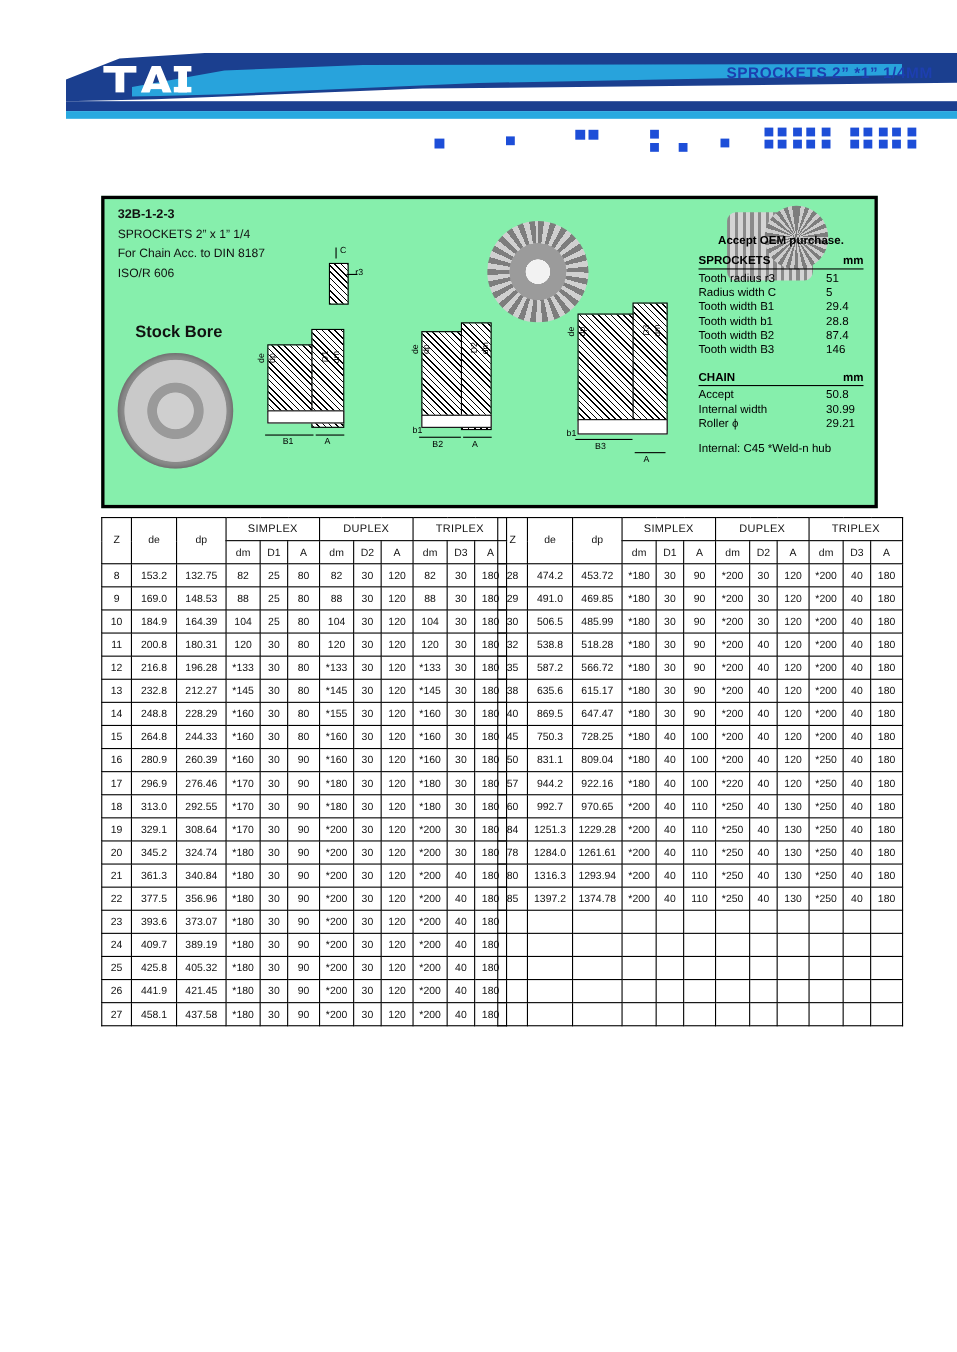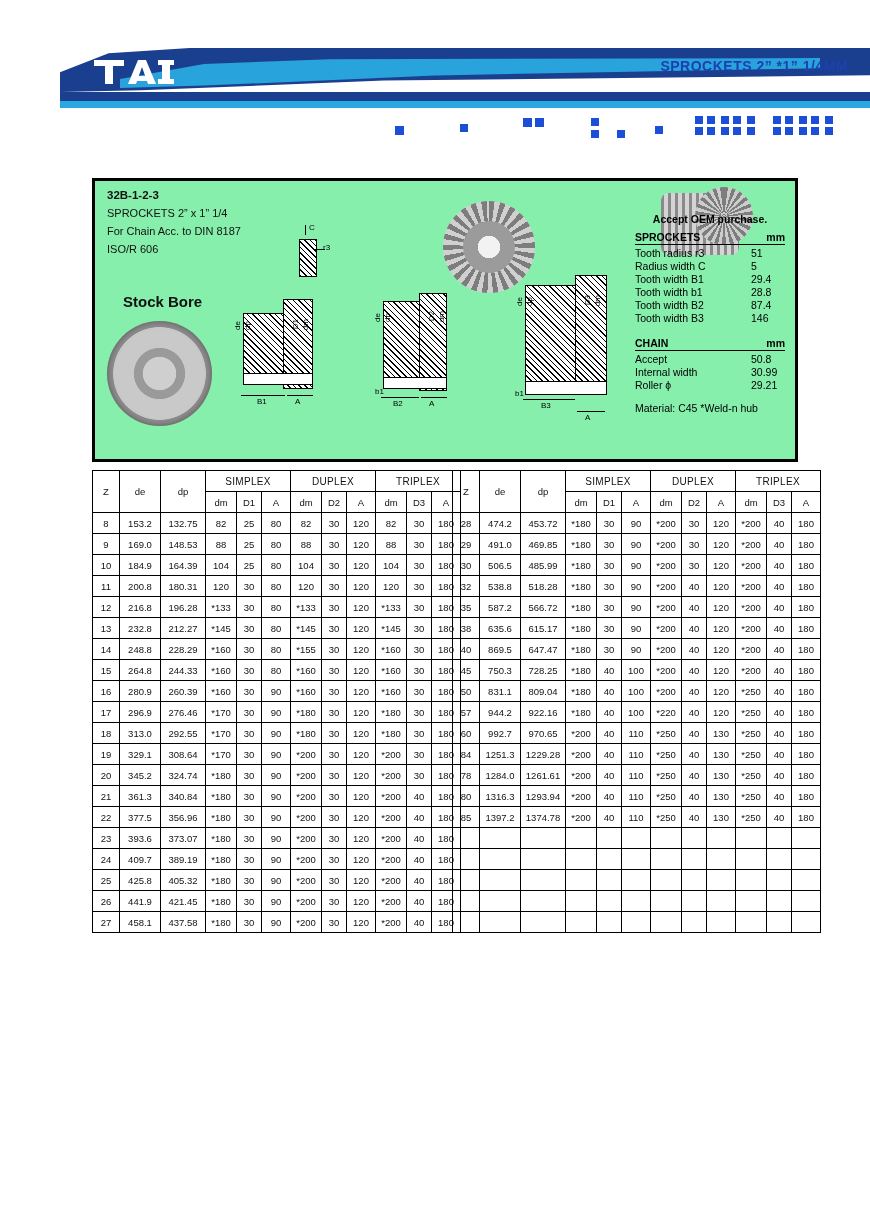--- a/index.html
+++ b/index.html
@@ -277,21 +277,21 @@
         <span>50.8</span>
       </div>
       <div class="spec-r">
         <span>Internal width</span>
         <span>30.99</span>
       </div>
       <div class="spec-r">
         <span>Roller  ϕ</span>
         <span>29.21</span>
       </div>
-      <div class="spec-mat">Material: C45 *Weld-n hub</div>
+      <div class="spec-mat">Internal: C45 *Weld-n hub</div>
     </div>
   </div>
 
   <div class="tbl-wrap tbl-left">
     <table class="spk">
       <thead>
         <tr>
           <th class="z" rowspan="2">Z</th>
           <th class="de" rowspan="2">de</th>
           <th class="dp" rowspan="2">dp</th>

